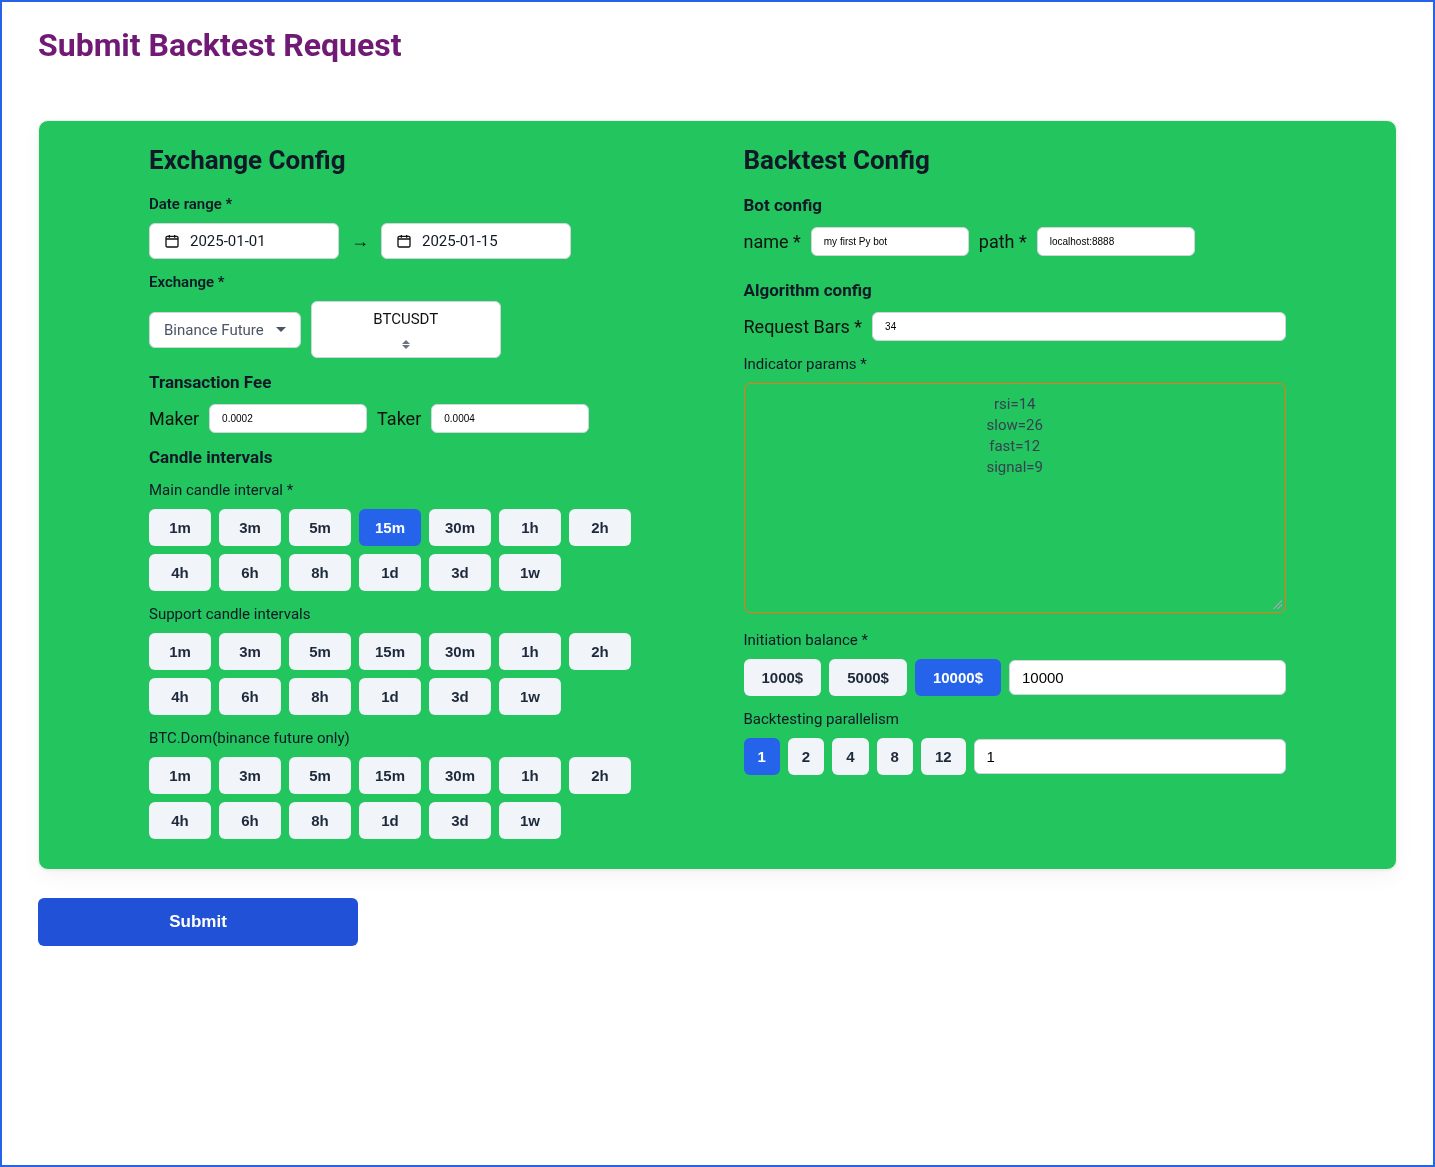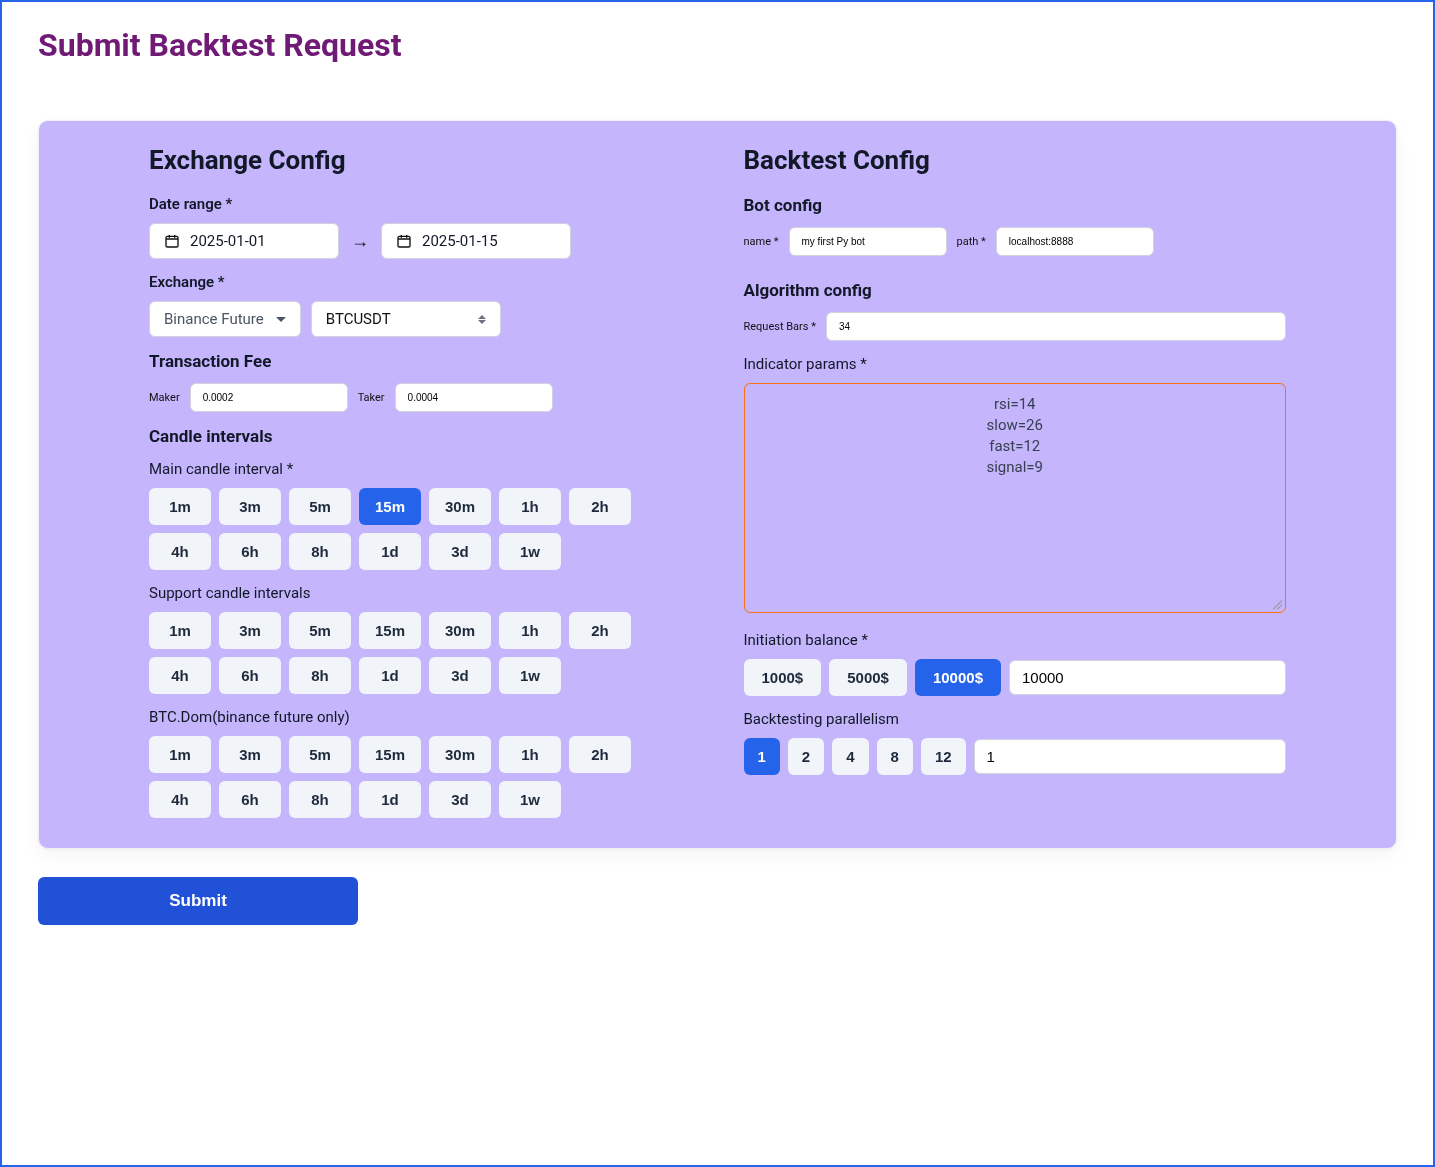--- a/index.html
+++ b/index.html
@@ -12,21 +12,21 @@
   padding: 24px 36px;
   color: #111827;
 }
 .page-title {
   font-size: 32px;
   font-weight: 700;
   color: #701a75;
   margin-bottom: 56px;
 }
 .card {
-  background: #c4b5fd;
+  background: #22c55e;
   border: 1px solid #f1f1f3;
   border-radius: 10px;
   box-shadow: 0 1px 3px rgba(0,0,0,0.05), 0 8px 20px rgba(0,0,0,0.04);
   padding: 24px 110px 30px 110px;
   display: flex;
   gap: 52px;
 }
 .col { flex: 1; min-width: 0; }
 .section-title {
   font-size: 26px;
@@ -98,21 +98,21 @@
 }
 .text-input {
   border: 1px solid #d1d5db;
   border-radius: 6px;
   padding: 8px 12px;
   font-size: 10px;
   background: #fff;
   min-width: 130px;
 }
 .text-input.wide { flex: 1; min-width: 200px; }
-.inline-label { font-size: 11px; font-weight: 400; color: #111; }
+.inline-label { font-size: 18px; font-weight: 400; color: #111; }
 .chip-grid {
   display: flex;
   flex-wrap: wrap;
   gap: 8px;
   margin-top: 10px;
 }
 .chip {
   background: #f1f5f9;
   border: none;
   border-radius: 6px;
@@ -219,21 +219,21 @@
         <span>2025-01-15</span>
       </div>
     </div>
 
     <div class="field-label">Exchange *</div>
     <div class="row">
       <div class="select-box">
         <span>Binance Future</span>
         <span class="caret-down"></span>
       </div>
-      <div class="select-box" style="min-width:190px; justify-content:space-between;">
+      <div class="select-box" style="min-width:190px; justify-content:flex-end;flex-direction:column;">
         <span style="color:#111;">BTCUSDT</span>
         <span class="updown">
             <span class="u"></span>
             <span class="d"></span>
           </span>
       </div>
     </div>
 
     <div class="sub-heading" style="margin-top:14px;">Transaction Fee</div>
     <div class="row">

